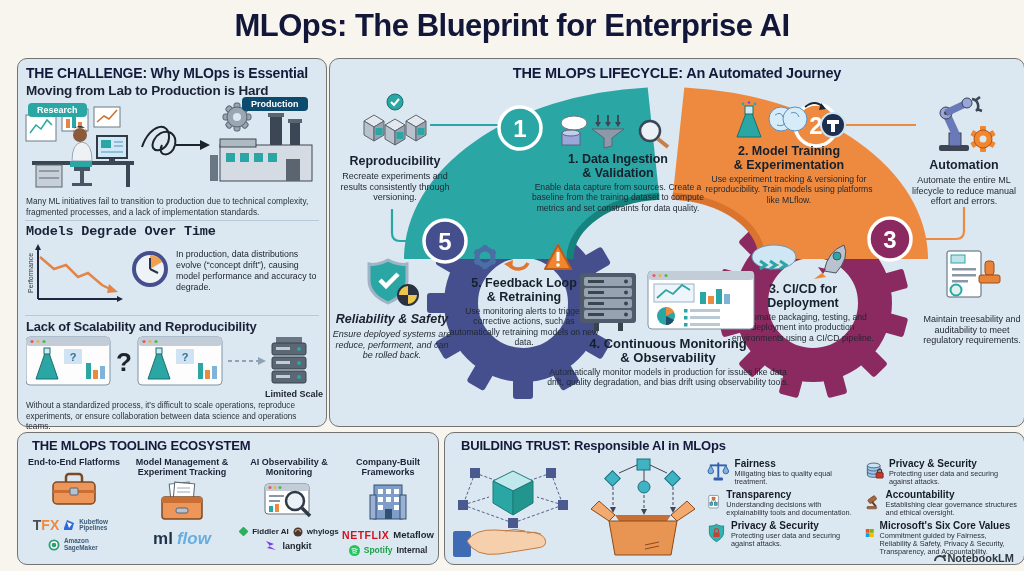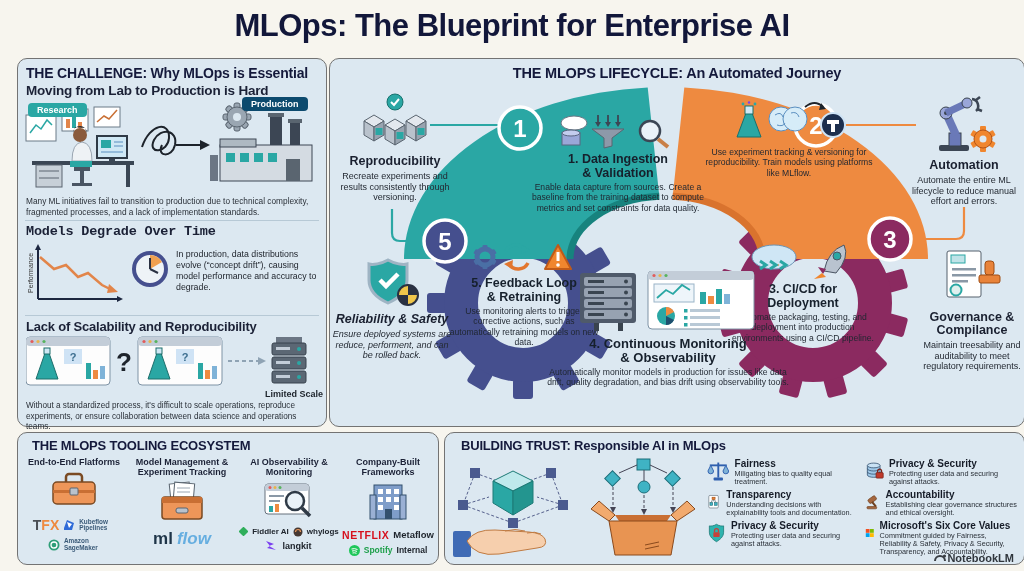--- a/index.html
+++ b/index.html
@@ -326,20 +326,21 @@
           <circle cx="20" cy="1.5" r="1.2" fill="#7a3ff0"></circle>
           <circle cx="26" cy="3" r="1.4" fill="#2aa7a4"></circle>
         <circle cx="52" cy="18" r="12" fill="#d6ecf8" stroke="#5b8fc0"></circle>
           <circle cx="66" cy="18" r="12" fill="#d6ecf8" stroke="#5b8fc0"></circle>
         <path d="M46 14 q6 -4 8 2 M62 12 q6 -2 8 4 M48 24 q6 2 8 -2" fill="none" stroke="#5b8fc0"></path>
         <path d="M76 6 Q86 -2 94 6" fill="none" stroke="#1d232b" stroke-width="2"></path>
           <polygon points="92,2 97,8 90,9" fill="#1d232b"></polygon>
         <circle cx="104" cy="24" r="12" fill="#1d2f4e" stroke="#cfe3f5" stroke-width="2"></circle>
         <polygon points="98,19 110,19 110,23 106,23 106,31 102,31 102,23 98,23" fill="#fff"></polygon>
       </svg>
+      <div class="step-title"><span>2. Model Training</span><br><span>&amp; Experimentation</span></div>
       <div class="step-desc">Use experiment tracking &amp; versioning for reproducibility. Train models using platforms like MLflow.</div>
     </div>
 
     <div class="abs ctr" style="left:578px;top:36px;width:112px;">
       <svg width="66" height="60" viewBox="0 0 66 60">
         <rect x="8" y="50" width="30" height="6" rx="2" fill="#3c4654"></rect>
         <rect x="18" y="38" width="12" height="13" fill="#6a79b8" stroke="#39434e"></rect>
         <line x1="25" y1="40" x2="15" y2="18" stroke="#6a79b8" stroke-width="8"></line>
         <circle cx="15" cy="18" r="6" fill="#9aa6d8" stroke="#39434e"></circle>
           <circle cx="15" cy="18" r="2" fill="#39434e"></circle>
@@ -416,21 +417,20 @@
         <rect x="10" y="6" width="14" height="8" fill="#bfe3e8" stroke="#2aa7a4"></rect>
         <g fill="#8a98a6">
             <rect x="11" y="19" width="24" height="2.5"></rect>
             <rect x="11" y="25" width="24" height="2.5"></rect>
             <rect x="11" y="31" width="16" height="2.5"></rect>
           </g>
         <circle cx="15" cy="41" r="5.5" fill="#dff0ee" stroke="#2aa7a4" stroke-width="2"></circle>
         <rect x="44" y="12" width="9" height="14" rx="3" fill="#e8833a" stroke="#a04d12"></rect>
         <rect x="38" y="26" width="21" height="8" rx="2" fill="#e8833a" stroke="#a04d12"></rect>
       </svg>
-      <div class="side-title">Governance &amp; Compilance</div>
       <div class="side-desc">Maintain treesability and auditability to meet regulatory requirements.</div>
     </div>
 
     <div class="abs ctr" style="left:2px;top:198px;width:120px;font-style:italic;">
       <svg width="58" height="52" viewBox="0 0 58 52">
         <path d="M25 3 C32 7 40 8 44 7 V23 C44 35 34 42 25 46 C16 42 6 35 6 23 V7 C10 8 18 7 25 3 Z" fill="#2aa7a4" stroke="#9fb4c4" stroke-width="3"></path>
         <path d="M17 23 l6 6 12 -12" stroke="#fff" stroke-width="4.5" fill="none"></path>
         <circle cx="45" cy="38" r="10" fill="#f0c64a" stroke="#2a3142" stroke-width="2"></circle>
         <path d="M45 28 A10 10 0 0 1 55 38 L45 38 Z" fill="#2a3142"></path>
         <path d="M45 48 A10 10 0 0 1 35 38 L45 38 Z" fill="#2a3142"></path>

